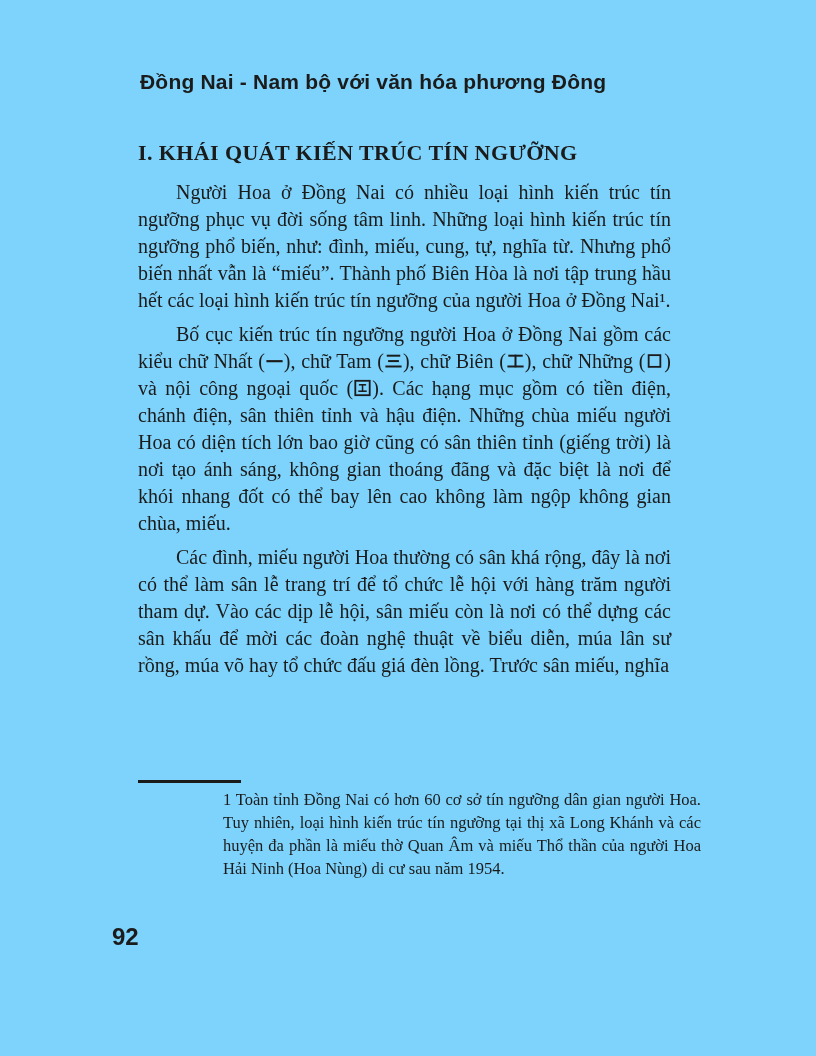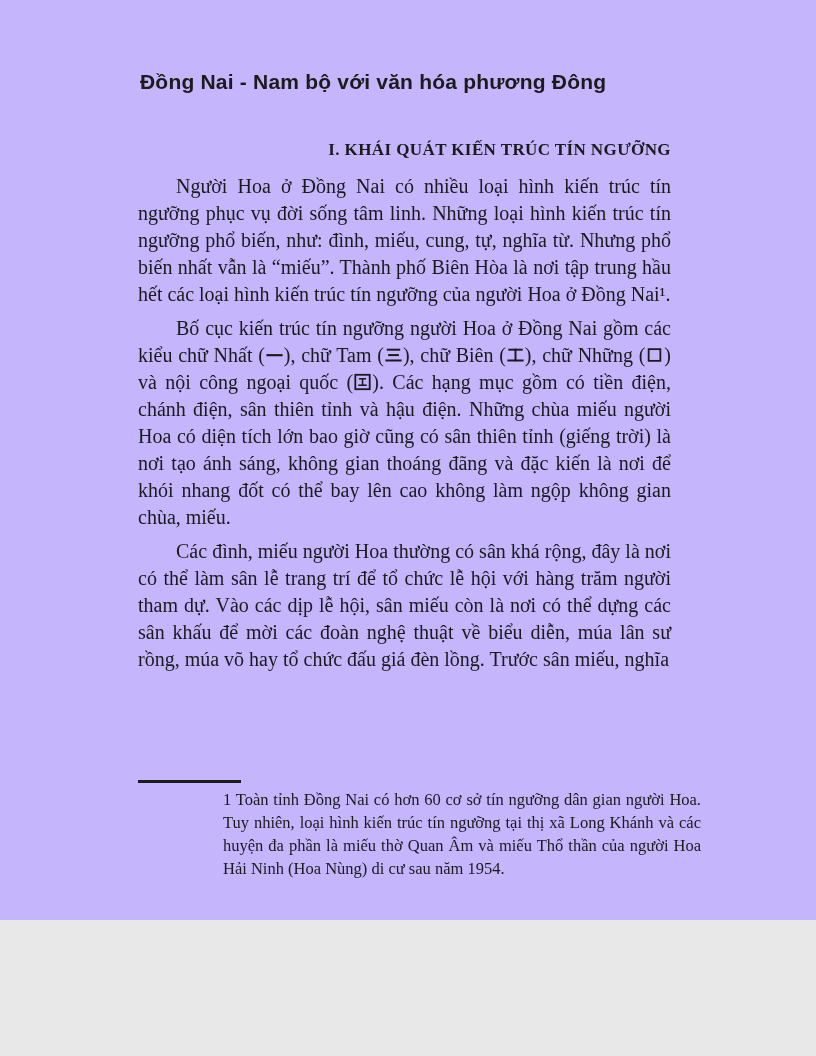--- a/index.html
+++ b/index.html
@@ -3,23 +3,23 @@
 <meta charset="utf-8">
 <style>
   html, body {
     margin: 0;
     padding: 0;
     background: #e8e8e8;
   }
   .page {
     position: relative;
     width: 816px;
-    height: 920px;
+    height: 1056px;
     margin: 0 auto;
-    background: #c4b5fd;
+    background: #7dd3fc;
     color: #1b1b1b;
     font-family: "Liberation Serif", serif;
     overflow: hidden;
     text-decoration: underline;
   }
   .running-header {
     position: absolute;
     left: 140px;
     top: 70px;
     font-family: "Liberation Sans", sans-serif;
@@ -31,23 +31,23 @@
   .text-column {
     position: absolute;
     left: 138px;
     top: 140px;
     width: 533px;
   }
   .section-heading {
     margin: 0 0 13px 0;
     font-family: "Liberation Serif", serif;
     font-weight: 700;
-    font-size: 17px;
+    font-size: 22px;
     letter-spacing: 0.4px;
-    text-align: right;
+    text-align: left;
     white-space: nowrap;
   }
   .body-para {
     margin: 0 0 7px 0;
     font-size: 20px;
     line-height: 27px;
     text-align: justify;
     text-indent: 38px;
   }
   .han-glyph {
@@ -108,21 +108,21 @@
           <rect class="ink" x="2" y="3" width="16" height="2.2"></rect>
           <rect class="ink" x="1" y="15" width="18" height="2.2"></rect>
           <rect class="ink" x="8.9" y="3" width="2.2" height="14"></rect>
         </svg><span>), chữ Những (</span><svg class="han-glyph" viewBox="0 0 20 20" aria-hidden="true">
           <rect class="frame" x="3.5" y="3.5" width="13" height="13"></rect>
         </svg><span>) và nội công ngoại quốc (</span><svg class="han-glyph" viewBox="0 0 20 20" aria-hidden="true">
           <rect class="frame" x="2" y="2" width="16" height="16"></rect>
           <rect class="ink" x="6" y="5.6" width="8" height="1.7"></rect>
           <rect class="ink" x="5.3" y="12.7" width="9.4" height="1.7"></rect>
           <rect class="ink" x="9.2" y="5.6" width="1.7" height="8.8"></rect>
-        </svg><span>). Các hạng mục gồm có tiền điện, chánh điện, sân thiên tỉnh và hậu điện. Những chùa miếu người Hoa có diện tích lớn bao giờ cũng có sân thiên tỉnh (giếng trời) là nơi tạo ánh sáng, không gian thoáng đãng và đặc kiến là nơi để khói nhang đốt có thể bay lên cao không làm ngộp không gian chùa, miếu.</span></p>
+        </svg><span>). Các hạng mục gồm có tiền điện, chánh điện, sân thiên tỉnh và hậu điện. Những chùa miếu người Hoa có diện tích lớn bao giờ cũng có sân thiên tỉnh (giếng trời) là nơi tạo ánh sáng, không gian thoáng đãng và đặc biệt là nơi để khói nhang đốt có thể bay lên cao không làm ngộp không gian chùa, miếu.</span></p>
 
     <p class="body-para">Các đình, miếu người Hoa thường có sân khá rộng, đây là nơi có thể làm sân lễ trang trí để tổ chức lễ hội với hàng trăm người tham dự. Vào các dịp lễ hội, sân miếu còn là nơi có thể dựng các sân khấu để mời các đoàn nghệ thuật về biểu diễn, múa lân sư rồng, múa võ hay tổ chức đấu giá đèn lồng. Trước sân miếu, nghĩa</p>
 
   </div>
 
   <div class="footnote-rule"></div>
 
   <div class="footnote">1 Toàn tỉnh Đồng Nai có hơn 60 cơ sở tín ngưỡng dân gian người Hoa. Tuy nhiên, loại hình kiến trúc tín ngưỡng tại thị xã Long Khánh và các huyện đa phần là miếu thờ Quan Âm và miếu Thổ thần của người Hoa Hải Ninh (Hoa Nùng) di cư sau năm 1954.</div>
 
   <div class="page-number">92</div>

